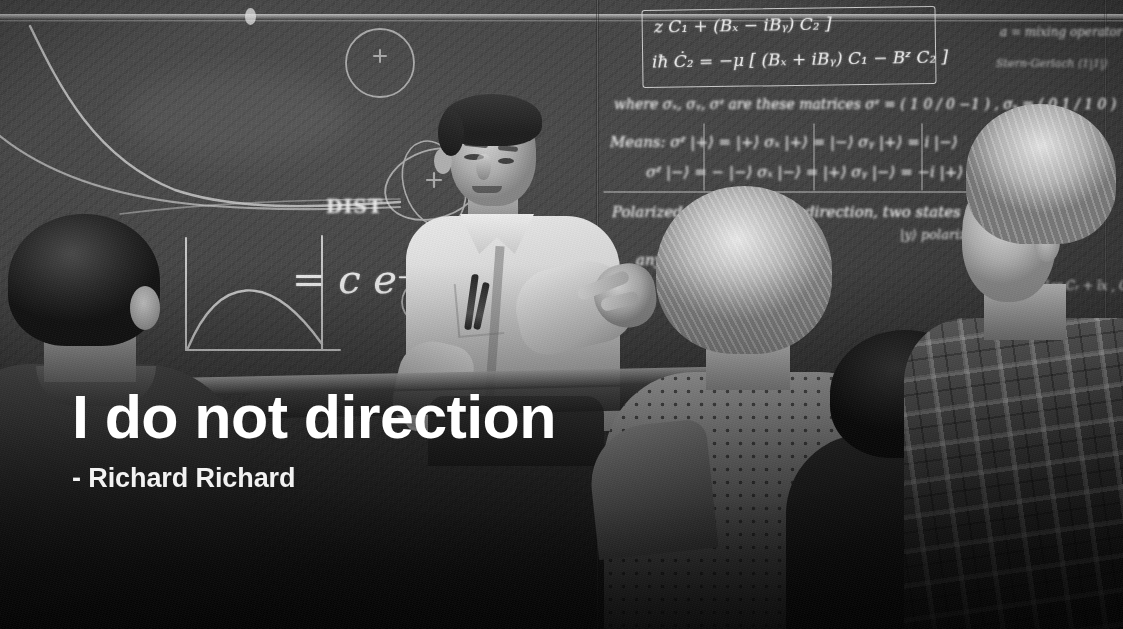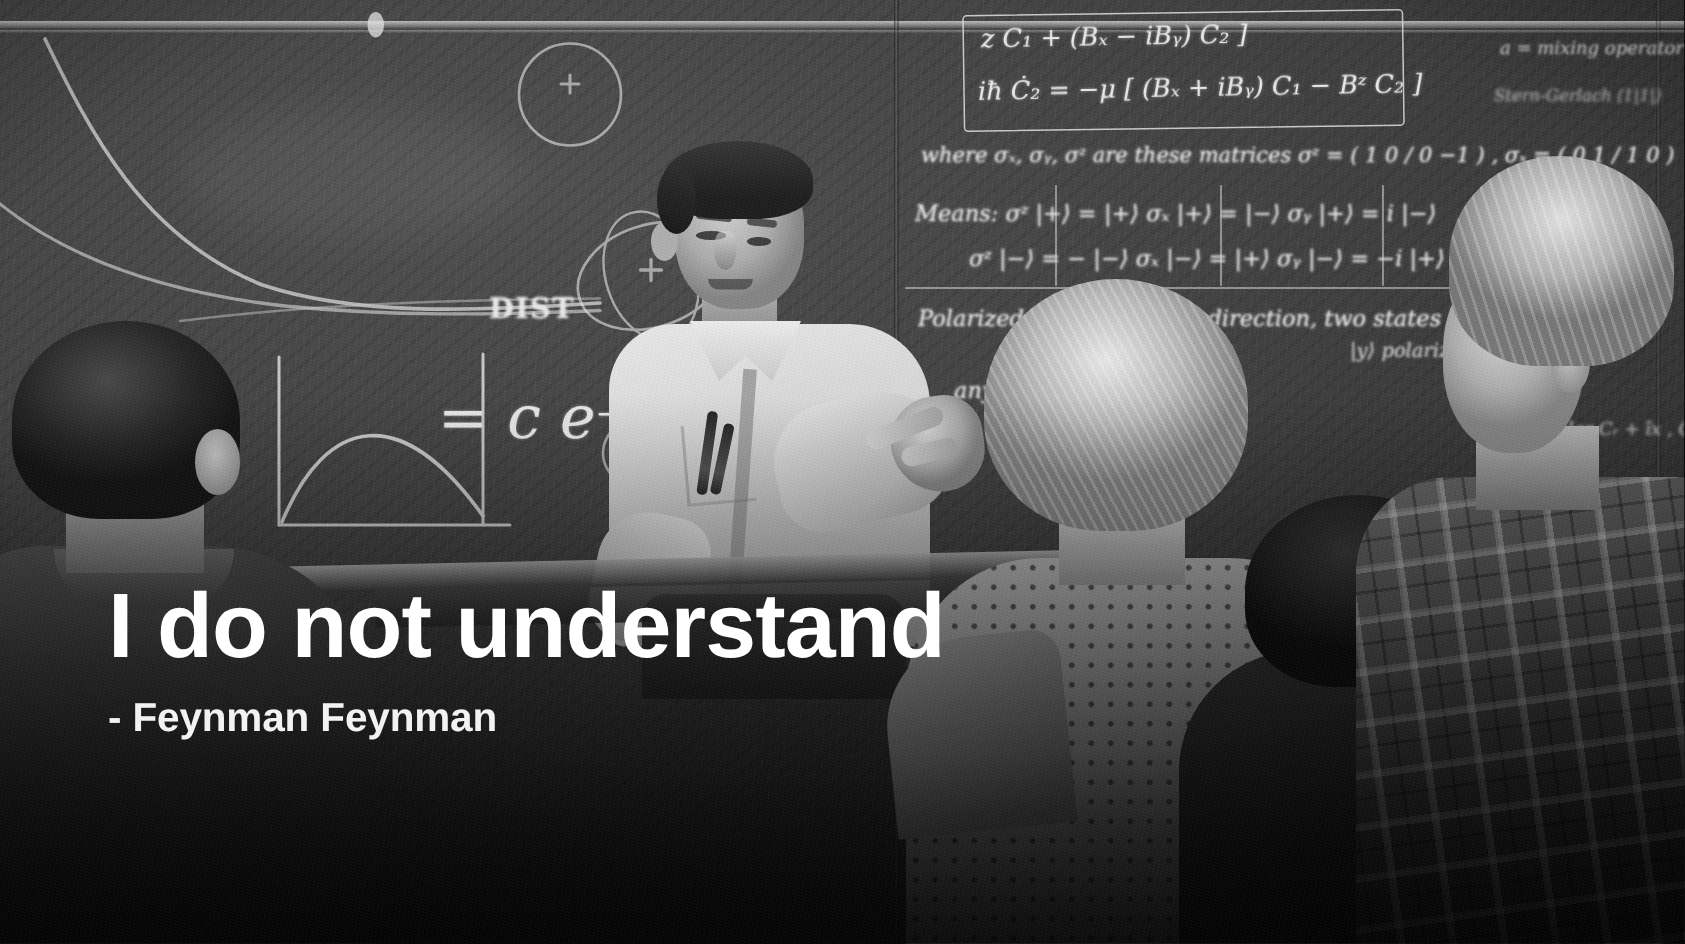--- a/index.html
+++ b/index.html
@@ -444,17 +444,17 @@
     <div class="sR-face"></div>
     <div class="sR-ear"></div>
     <div class="sR-hair"></div>
   </div>
 
   <div class="tone"></div>
   <div class="vignette"></div>
   <div class="filmgrain"></div>
 
   <div id="caption">
-    <div class="qline">I do not understand</div>
-    <div class="attrib">- Feynman Feynman</div>
+    <div class="qline">I do not direction</div>
+    <div class="attrib">- Richard Richard</div>
   </div>
 
 </div>
 
 </body></html>

